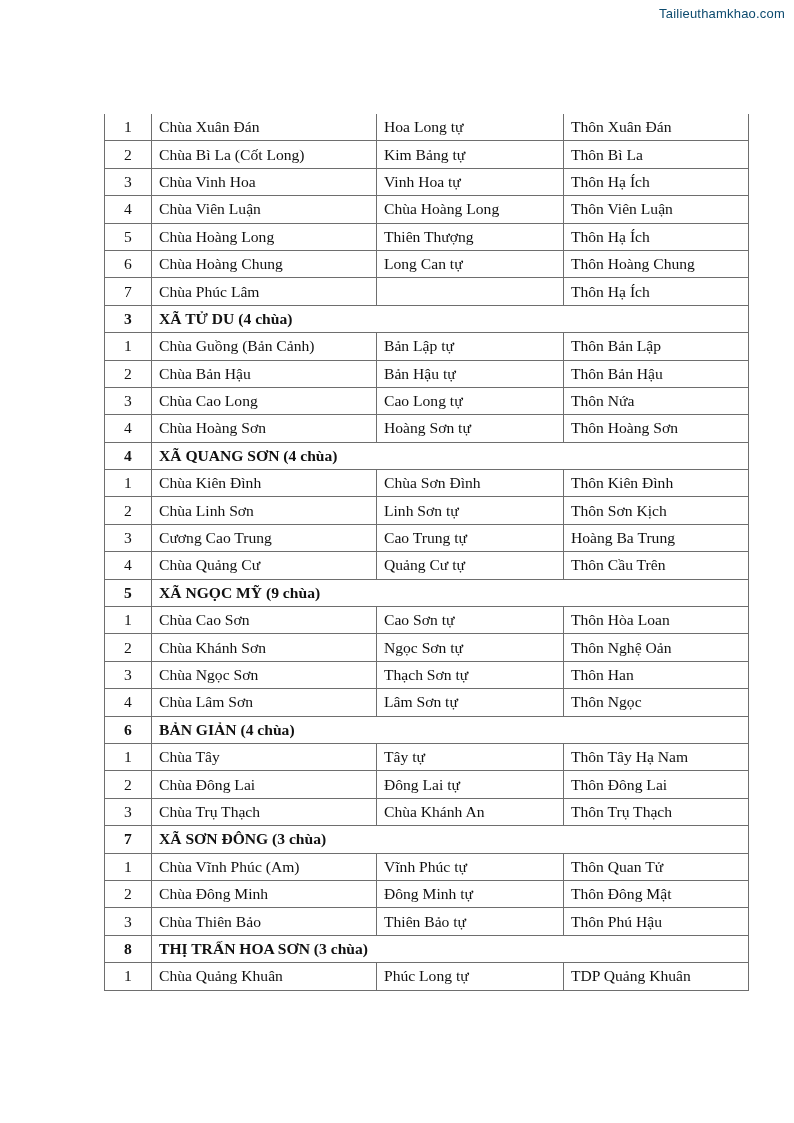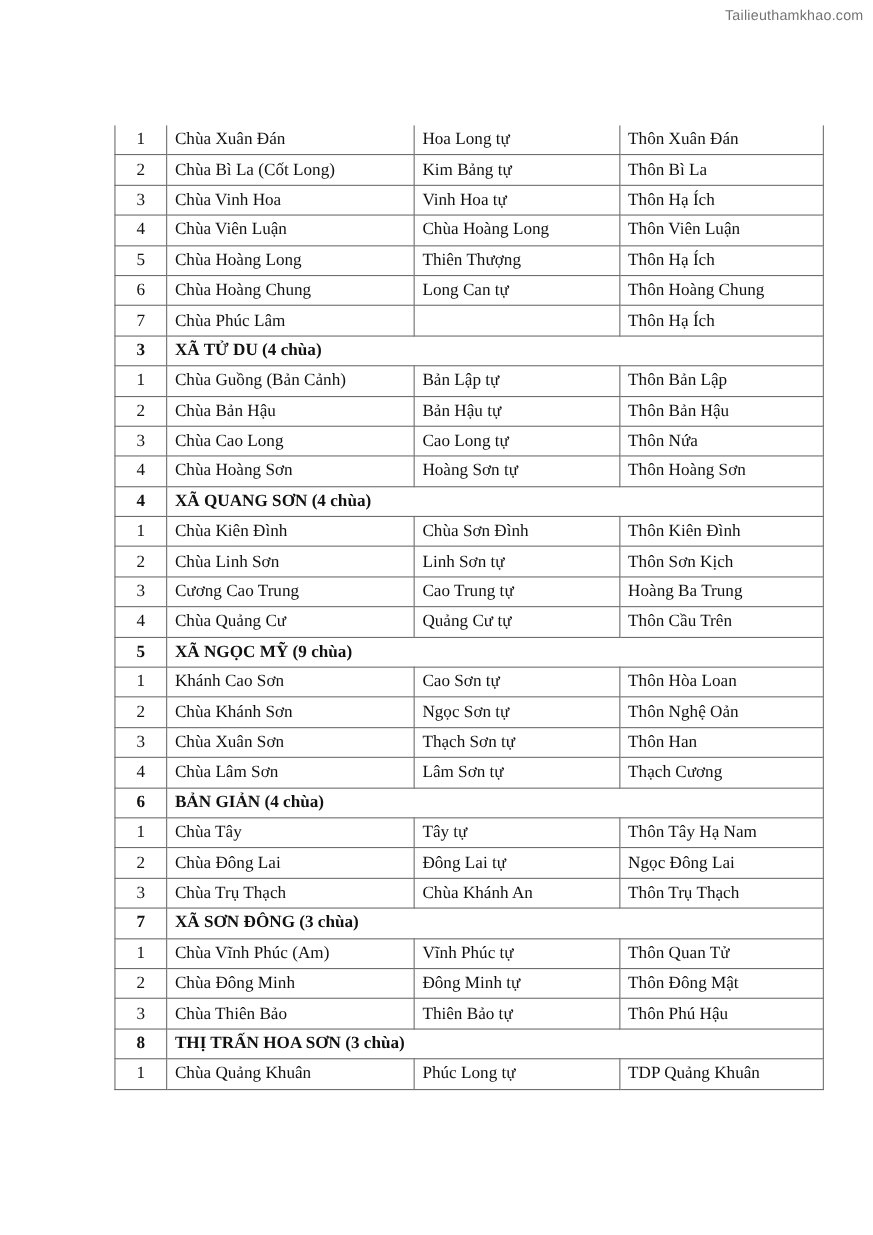--- a/index.html
+++ b/index.html
@@ -14,21 +14,21 @@
       overflow: hidden;
       font-family: "Liberation Serif", "DejaVu Serif", serif;
       color: #111111;
     }
     .watermark {
       position: absolute;
       top: 6px;
       right: 9px;
       font-family: "Liberation Sans", "DejaVu Sans", sans-serif;
       font-size: 13px;
-      color: #737373;
+      color: #0c4a6e;
       letter-spacing: 0.2px;
     }
     .table-wrap {
       position: absolute;
       left: 104px;
       top: 114px;
       width: 644px;
     }
     table.temple-table {
       border-collapse: collapse;
@@ -172,57 +172,57 @@
           <td>Chùa Quảng Cư</td>
           <td>Quảng Cư tự</td>
           <td>Thôn Cầu Trên</td>
         </tr>
       <tr class="section-row">
           <td class="col-stt">5</td>
           <td colspan="3">XÃ NGỌC MỸ (9 chùa)</td>
         </tr>
       <tr>
           <td class="col-stt">1</td>
-          <td>Khánh Cao Sơn</td>
+          <td>Chùa Cao Sơn</td>
           <td>Cao Sơn tự</td>
           <td>Thôn Hòa Loan</td>
         </tr>
       <tr>
           <td class="col-stt">2</td>
           <td>Chùa Khánh Sơn</td>
           <td>Ngọc Sơn tự</td>
           <td>Thôn Nghệ Oản</td>
         </tr>
       <tr>
           <td class="col-stt">3</td>
-          <td>Chùa Xuân Sơn</td>
+          <td>Chùa Ngọc Sơn</td>
           <td>Thạch Sơn tự</td>
           <td>Thôn Han</td>
         </tr>
       <tr>
           <td class="col-stt">4</td>
           <td>Chùa Lâm Sơn</td>
           <td>Lâm Sơn tự</td>
-          <td>Thạch Cương</td>
+          <td>Thôn Ngọc</td>
         </tr>
       <tr class="section-row">
           <td class="col-stt">6</td>
           <td colspan="3">BẢN GIẢN (4 chùa)</td>
         </tr>
       <tr>
           <td class="col-stt">1</td>
           <td>Chùa Tây</td>
           <td>Tây tự</td>
           <td>Thôn Tây Hạ Nam</td>
         </tr>
       <tr>
           <td class="col-stt">2</td>
           <td>Chùa Đông Lai</td>
           <td>Đông Lai tự</td>
-          <td>Ngọc Đông Lai</td>
+          <td>Thôn Đông Lai</td>
         </tr>
       <tr>
           <td class="col-stt">3</td>
           <td>Chùa Trụ Thạch</td>
           <td>Chùa Khánh An</td>
           <td>Thôn Trụ Thạch</td>
         </tr>
       <tr class="section-row">
           <td class="col-stt">7</td>
           <td colspan="3">XÃ SƠN ĐÔNG (3 chùa)</td>

